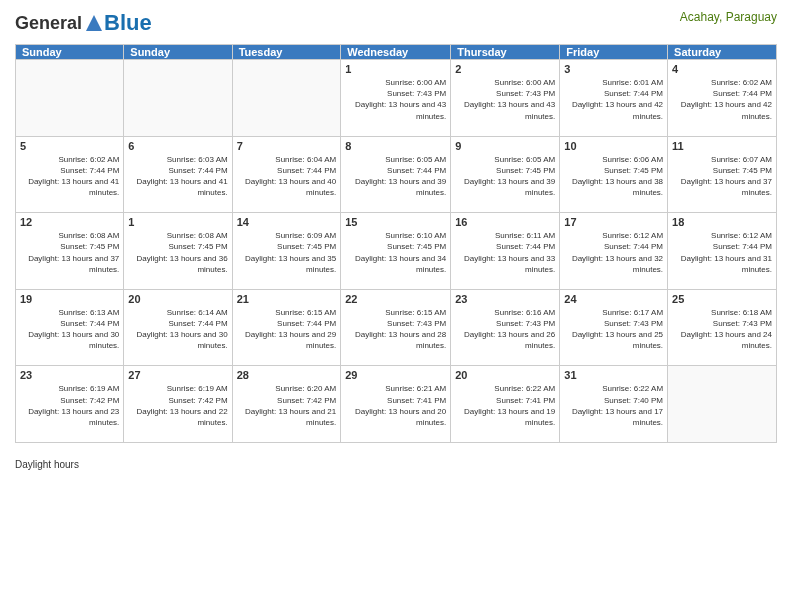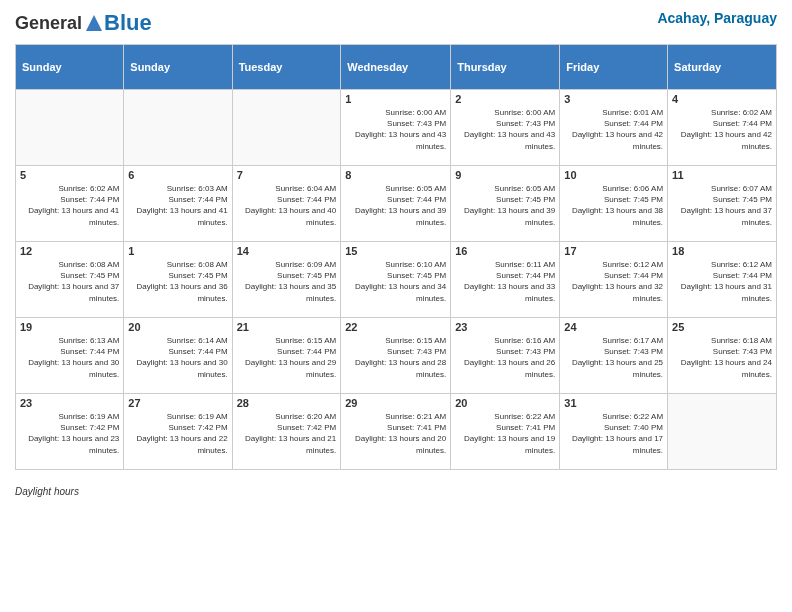--- a/index.html
+++ b/index.html
@@ -44,35 +44,34 @@
     }
     .title-block {
       text-align: right;
     }
     .month-title {
       font-size: 32px;
       font-weight: bold;
       color: #333;
     }
     .location {
-      font-size: 14px;
-      color: #0369a1;
-      font-weight: bold;
+      font-size: 12px;
+      color: #4d7c0f;
     }
     .calendar {
       width: 100%;
       border-collapse: collapse;
       flex: 1;
     }
     .calendar th {
       background-color: #3a7abf;
       color: #fff;
       font-size: 11px;
       font-weight: bold;
-      padding: 16px 6px;
+      padding: 1px 6px;
       border: 1px solid #ccc;
       text-align: left;
     }
     .calendar td {
       border: 1px solid #ccc;
       vertical-align: top;
       padding: 3px 4px;
       font-size: 8.5px;
       color: #333;
       width: 113px;
@@ -92,21 +91,20 @@
     }
     .empty-cell {
       background: #f9f9f9;
     }
     .footer {
       display: flex;
       align-items: center;
       margin-top: 16px;
       font-size: 10px;
       color: #555;
-      font-style: italic;
     }
     .footer-label {
       font-size: 10px;
       color: #333;
     }
   </style>
 </head>
 <body>
 
 <div class="page">

